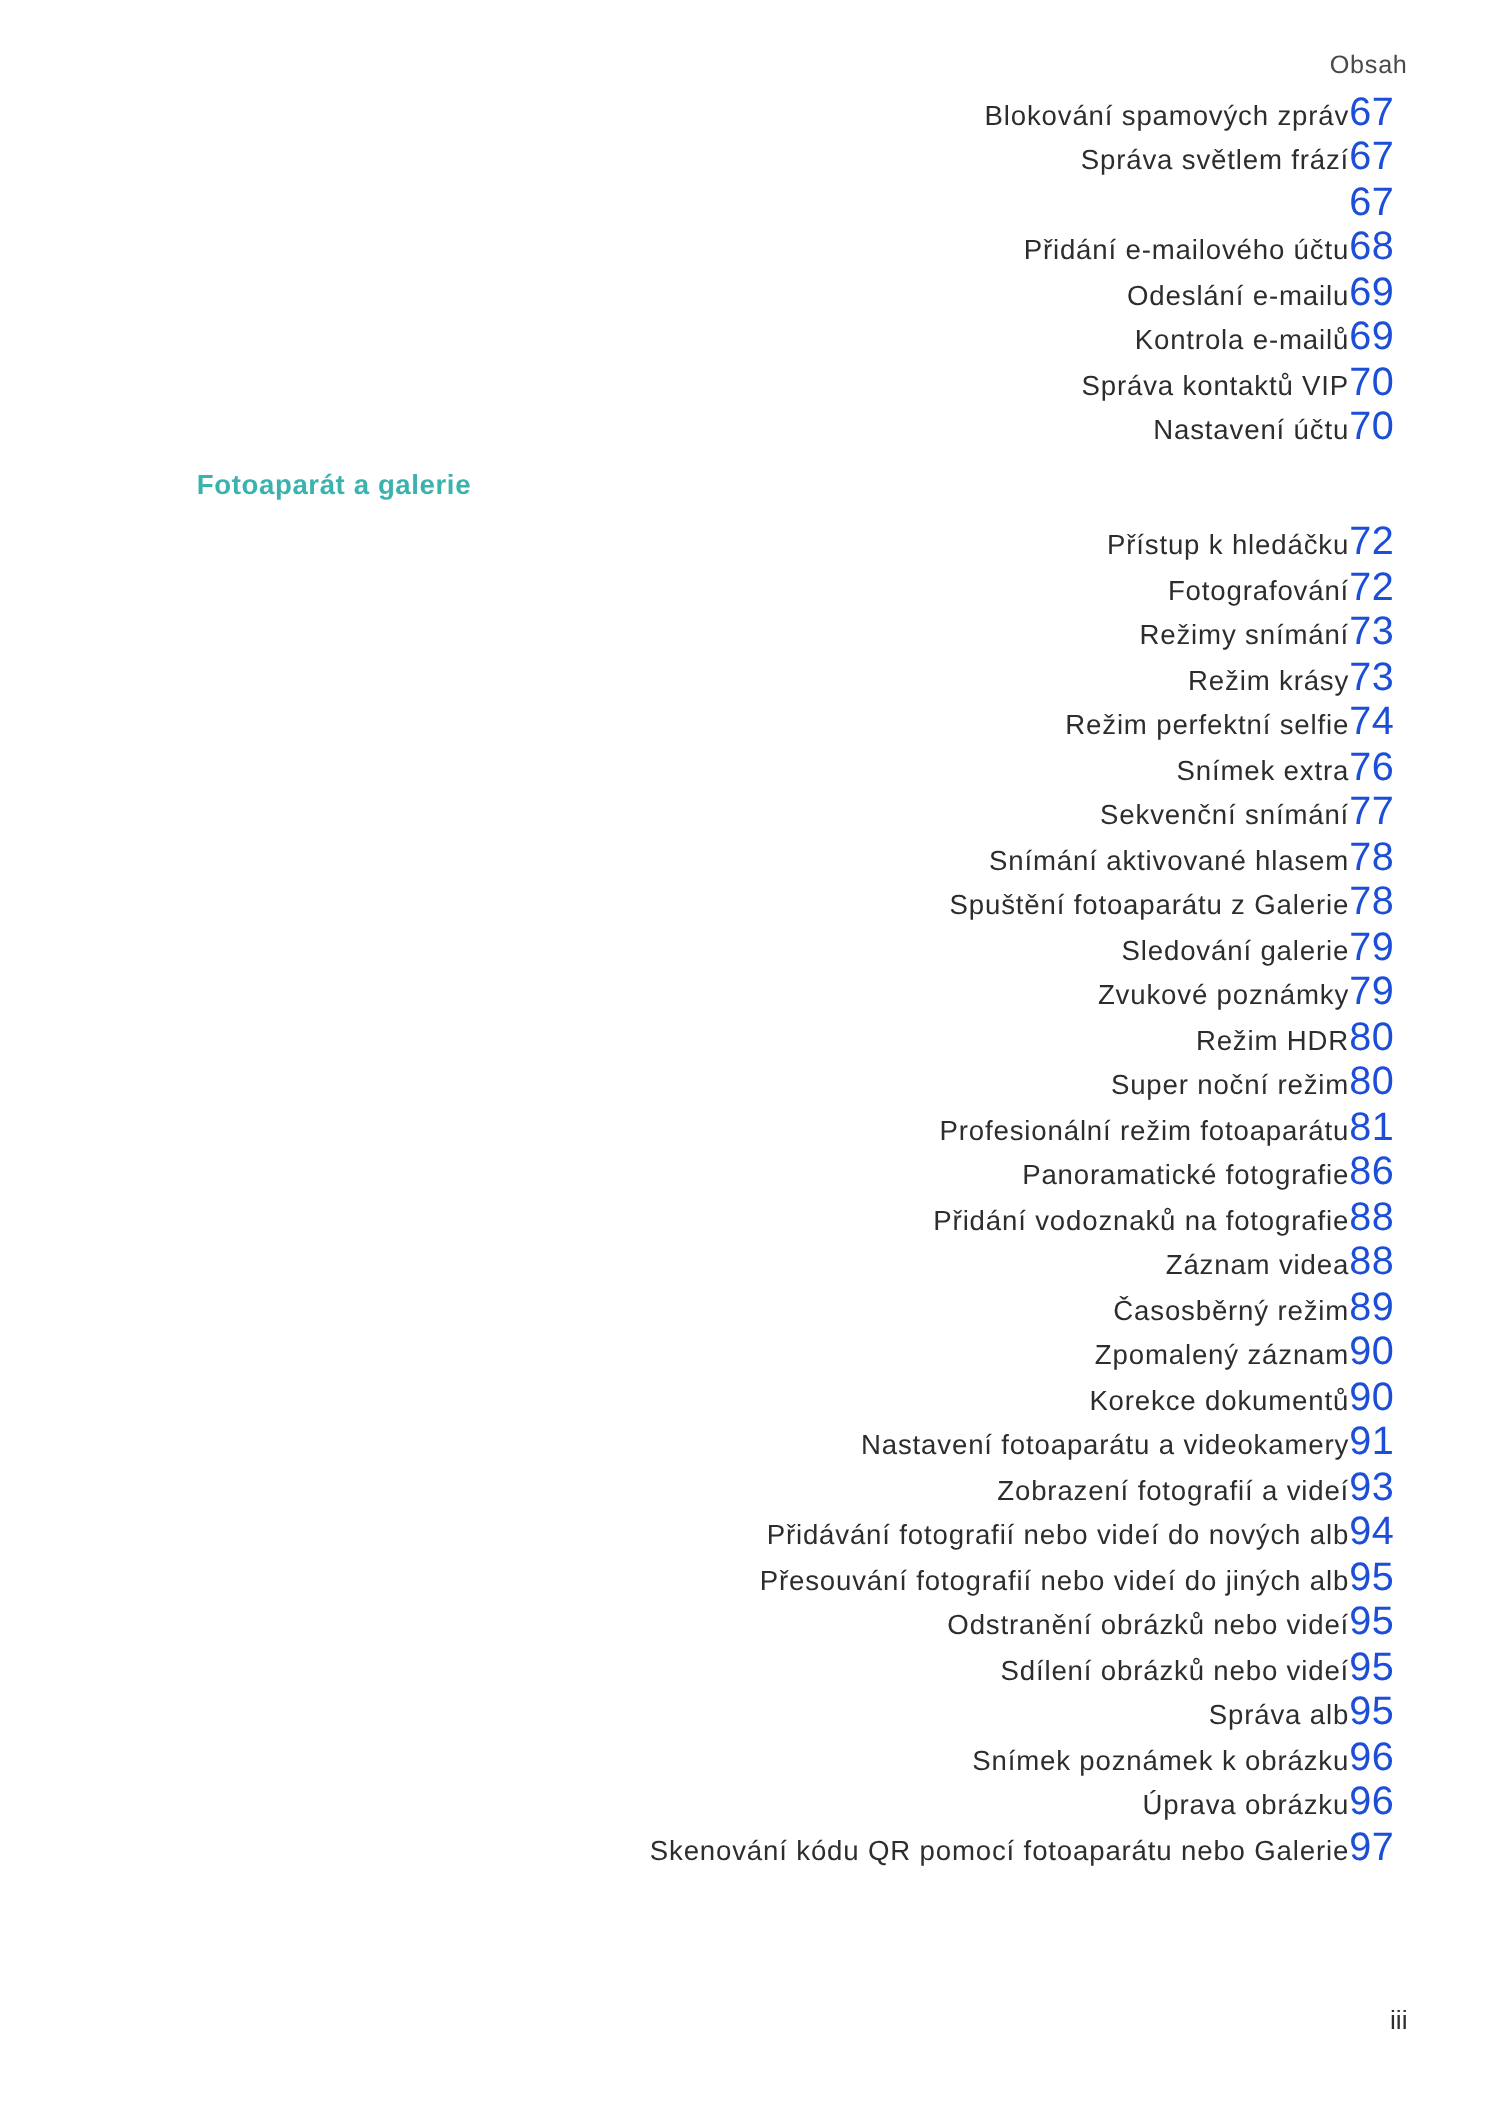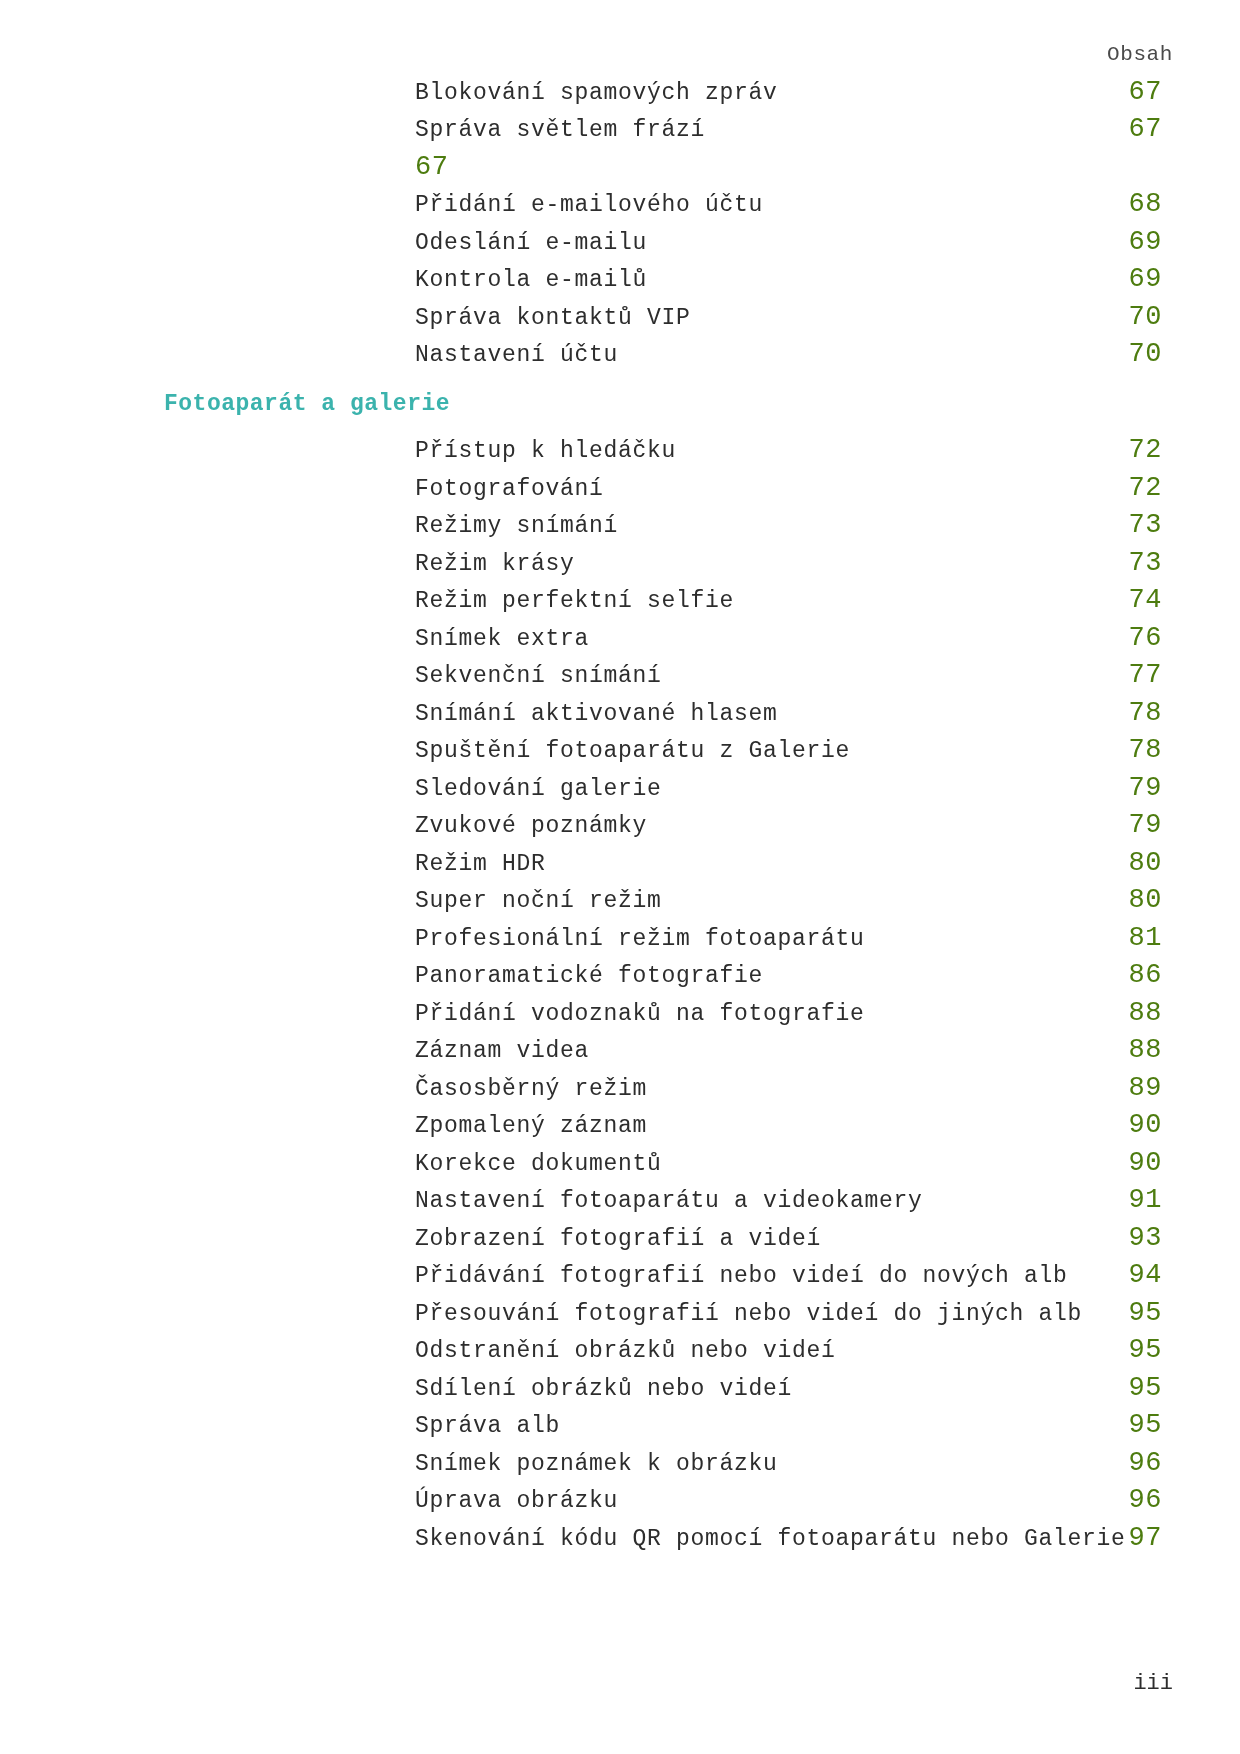--- a/index.html
+++ b/index.html
@@ -5,57 +5,56 @@
   html, body {
     margin: 0;
     padding: 0;
     background: #ffffff;
   }
   .page {
     position: relative;
     width: 1240px;
     height: 1754px;
     background: #ffffff;
-    font-family: Liberation Mono, monospace;
+    font-family: Liberation Sans, sans-serif;
     overflow: hidden;
   }
   .running-header {
     position: absolute;
     top: 44px;
     right: 67px;
     font-size: 21px;
     line-height: 22px;
     color: #4a4a4a;
     letter-spacing: 0.6px;
   }
   .toc-block {
     position: absolute;
     left: 367px;
     right: 78px;
   }
   .toc-block.pre    { top: 73.75px; }
   .toc-block.camera { top: 432.25px; }
   .toc-row {
     display: flex;
-    justify-content: space-between;
+    justify-content: flex-end;
     align-items: baseline;
     height: 37.5px;
     line-height: 37.5px;
     white-space: nowrap;
-    margin-left: 48px;
   }
   .toc-title {
     font-size: 23px;
     letter-spacing: 0.7px;
     color: #2d2d2d;
   }
   .toc-page-num {
-    font-size: 27px;
+    font-size: 33px;
     letter-spacing: 0.5px;
-    color: #4d7c0f;
+    color: #1d4ed8;
     text-align: right;
   }
   .section-heading {
     position: absolute;
     left: 164px;
     top: 384px;
     margin: 0;
     font-size: 23px;
     line-height: 40px;
     font-weight: bold;

